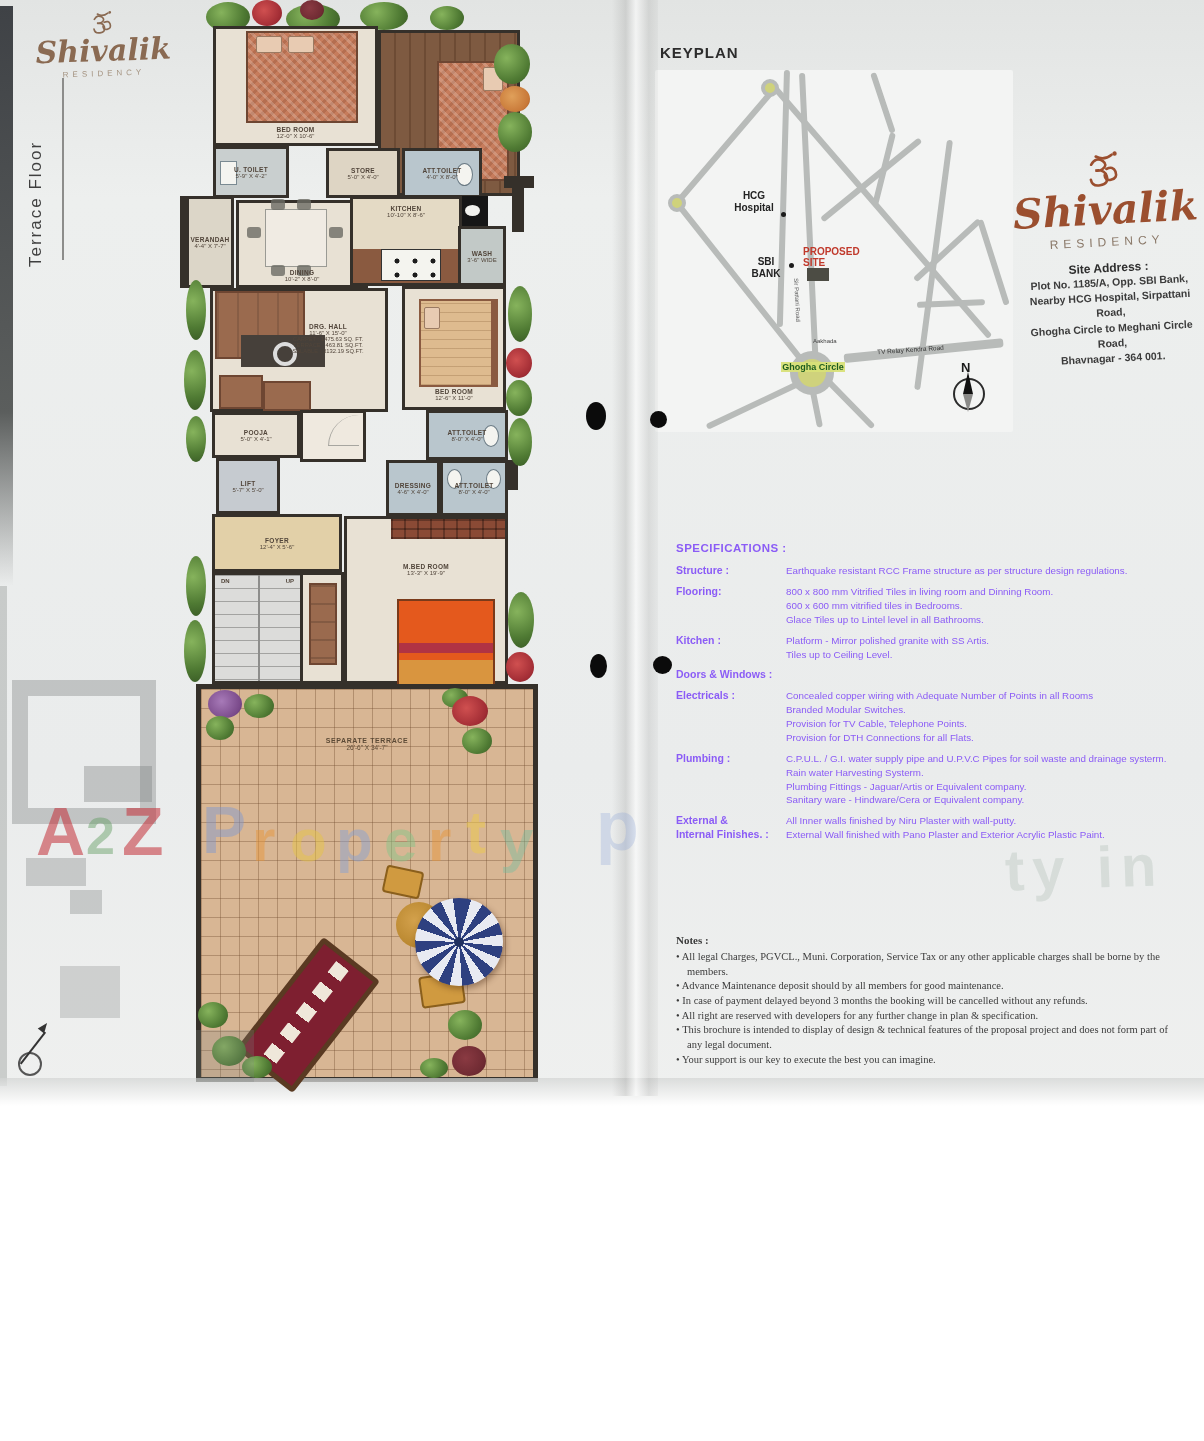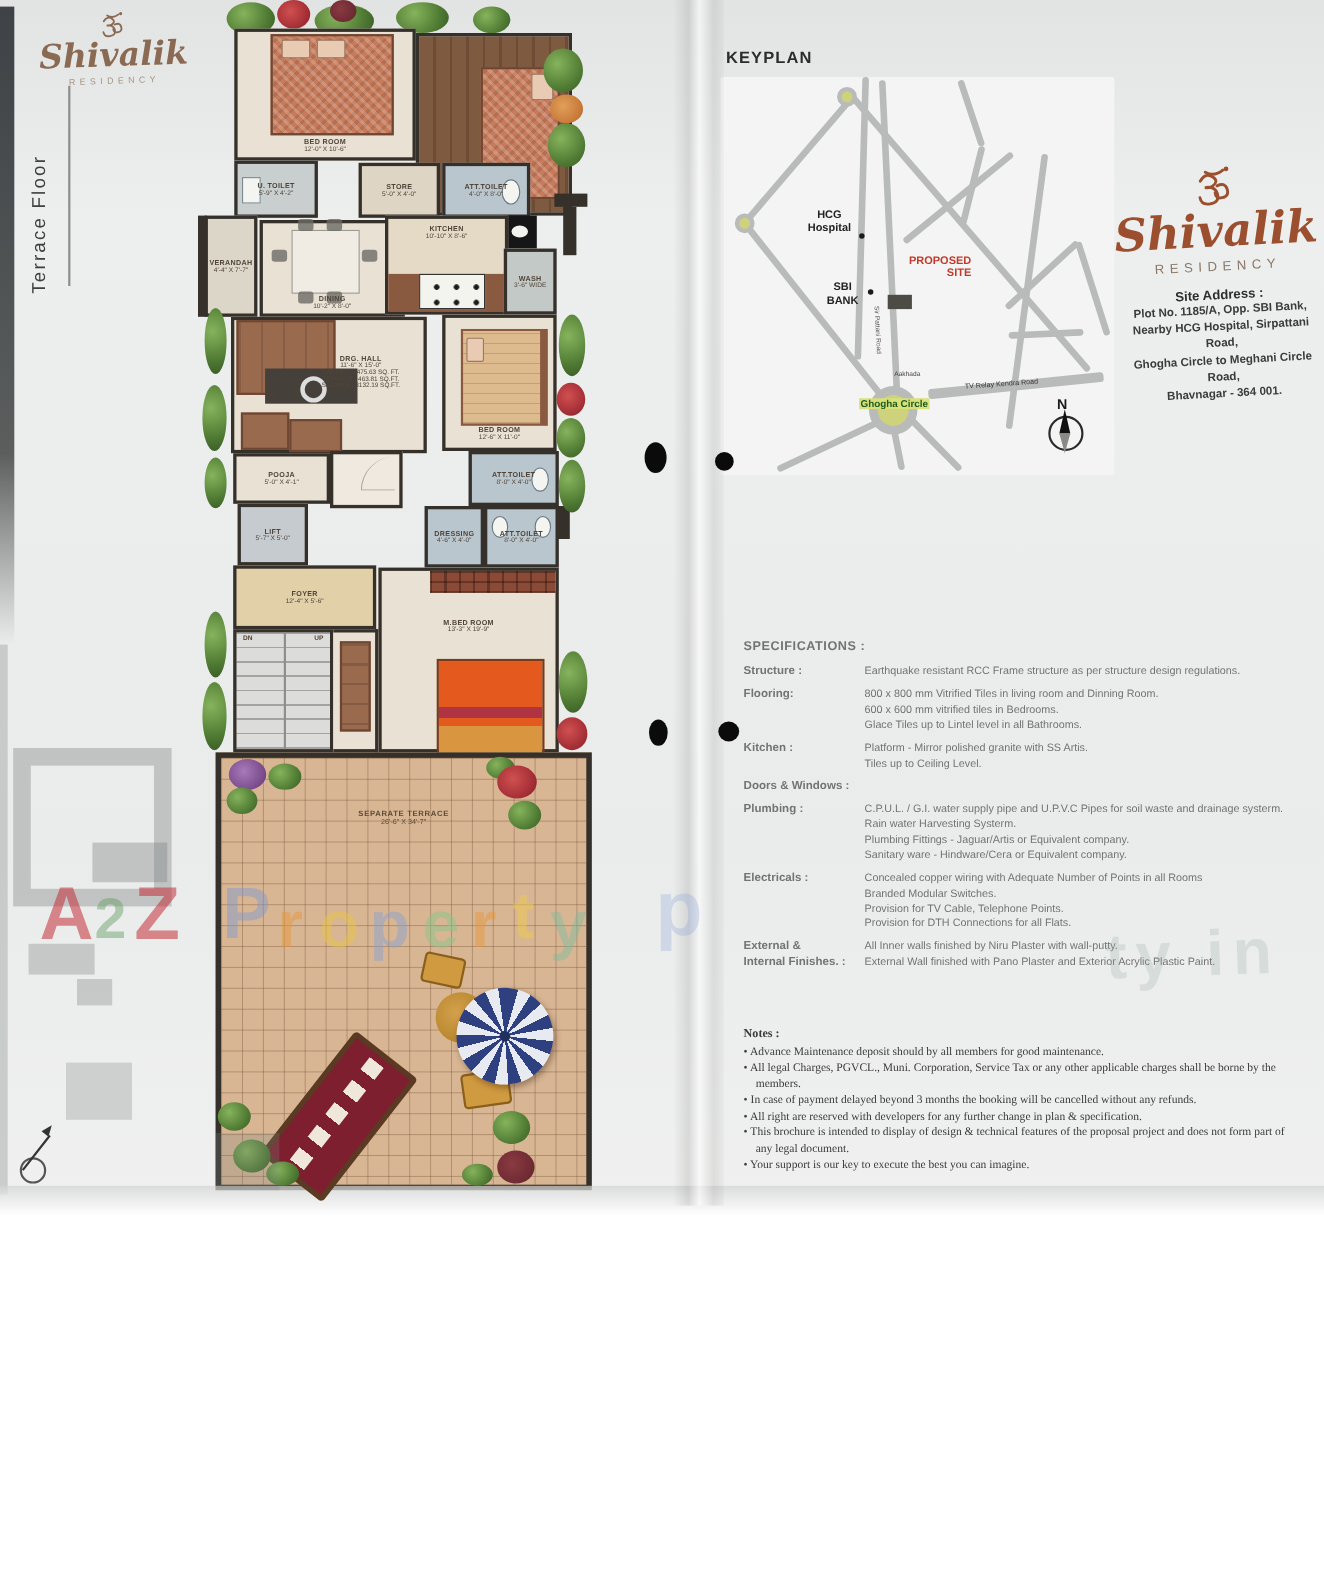--- a/index.html
+++ b/index.html
@@ -144,38 +144,38 @@
   .rd16{left:262px;top:232px;width:68px;transform:rotate(-2.5deg);}
   .map-node{position:absolute;width:10px;height:10px;border:4px solid #b8bbb9;background:#cfd27c;border-radius:50%;}
   .ghogha-o{position:absolute;left:135px;top:281px;width:44px;height:44px;border-radius:50%;background:#b8bbb9;}
   .ghogha-i{position:absolute;left:8px;top:8px;width:28px;height:28px;border-radius:50%;background:#cfd27c;}
   .ghogha-lbl{position:absolute;left:118px;top:292px;width:80px;text-align:center;
       font-size:9px;font-weight:bold;color:#1d5c1f;line-height:1.15;}
   .ghogha-lbl span{background:rgba(216,224,120,.95);padding:0 1px;}
   .m-dot{position:absolute;width:5px;height:5px;background:#1b1b1b;border-radius:50%;}
   .m-hcg{position:absolute;left:68px;top:120px;width:62px;text-align:center;font-size:10px;font-weight:bold;color:#222;line-height:1.15;}
   .m-sbi{position:absolute;left:90px;top:186px;width:42px;text-align:center;font-size:10px;font-weight:bold;color:#222;line-height:1.15;}
-  .m-prop{position:absolute;left:148px;top:162px;width:80px;text-align:right;font-size:10px;font-weight:bold;color:#c0392b;line-height:1.1;}
+  .m-prop{position:absolute;left:148px;top:176px;width:80px;text-align:left;font-size:10px;font-weight:bold;color:#c0392b;line-height:1.1;}
   .m-site{position:absolute;left:152px;top:198px;width:22px;height:13px;background:#4c4c44;}
   .m-sirp{position:absolute;left:144px;top:208px;font-size:6px;color:#555;transform:rotate(87deg);transform-origin:0 0;}
   .m-aak{position:absolute;left:158px;top:268px;font-size:6px;color:#444;}
   .m-tvr{position:absolute;left:222px;top:276px;font-size:6.5px;color:#333;transform:rotate(-4deg);}
   .m-n{position:absolute;left:306px;top:290px;font-size:13px;font-weight:bold;color:#1b1b1b;}
   .m-ring{position:absolute;left:298px;top:308px;width:28px;height:28px;border:2px solid #2b2b2b;border-radius:50%;}
   .ndl-n{position:absolute;left:308px;top:302px;width:0;height:0;border-left:5px solid transparent;border-right:5px solid transparent;border-bottom:22px solid #111;}
   .ndl-s{position:absolute;left:308px;top:324px;width:0;height:0;border-left:5px solid transparent;border-right:5px solid transparent;border-top:18px solid #8a8a88;}
   
   .brand-r{left:1014px;top:150px;width:188px;text-align:center;transform:rotate(-3deg);color:#9b4f2f;}
   .brand-r .om{width:46px;height:40px;margin:0 auto;}
   .brand-name-r{font-family:"DejaVu Serif",serif;font-style:italic;font-weight:bold;font-size:41px;line-height:1;color:#9b4f2f;}
   .brand-res-r{font-size:12px;letter-spacing:5px;color:#8a7868;margin-top:4px;}
   .addr-title{font-size:12px;font-weight:bold;color:#2e2e2e;margin-top:12px;}
   .addr-line{font-size:10.5px;font-weight:bold;color:#3b3b3b;line-height:1.45;}
   
-  .specs{left:676px;top:542px;width:522px;color:#737373;margin-top:40px;}
+  .specs{left:676px;top:542px;width:522px;color:#8b5cf6;}
   .specs-title{font-size:11.5px;font-weight:bold;letter-spacing:.5px;margin-bottom:10px;}
   .spec-row{display:flex;margin-bottom:7px;}
   .spec-label{width:110px;flex:none;font-size:10.5px;font-weight:bold;line-height:1.3;}
   .spec-lines{flex:1;font-size:9.8px;line-height:1.42;}
   
   .notes{left:676px;top:934px;width:505px;color:#3b3b3b;font-family:Liberation Serif, serif;}
   .notes-title{font-size:11px;font-weight:bold;margin-bottom:4px;}
   .note{font-size:10.5px;line-height:1.4;padding-left:11px;text-indent:-11px;}
   .note::before{content:"• ";}
   
@@ -519,54 +519,54 @@
       <div class="spec-label">Kitchen :</div>
       <div class="spec-lines">
           <div>Platform - Mirror polished granite with SS Artis.</div>
           <div>Tiles up to Ceiling Level.</div>
         </div>
     </div>
     <div class="spec-row">
       <div class="spec-label">Doors &amp; Windows :</div>
     </div>
     <div class="spec-row">
+      <div class="spec-label">Electricals :</div>
+      <div class="spec-lines">
+          <div>Concealed copper wiring with Adequate Number of Points in all Rooms</div>
+          <div>Branded Modular Switches.</div>
+          <div>Provision for TV Cable, Telephone Points.</div>
+          <div>Provision for DTH Connections for all Flats.</div>
+        </div>
+    </div>
+    <div class="spec-row">
       <div class="spec-label">Plumbing :</div>
       <div class="spec-lines">
           <div>C.P.U.L. / G.I. water supply pipe and U.P.V.C Pipes for soil waste and drainage systerm.</div>
           <div>Rain water Harvesting Systerm.</div>
           <div>Plumbing Fittings - Jaguar/Artis or Equivalent company.</div>
           <div>Sanitary ware - Hindware/Cera or Equivalent company.</div>
-        </div>
-    </div>
-    <div class="spec-row">
-      <div class="spec-label">Electricals :</div>
-      <div class="spec-lines">
-          <div>Concealed copper wiring with Adequate Number of Points in all Rooms</div>
-          <div>Branded Modular Switches.</div>
-          <div>Provision for TV Cable, Telephone Points.</div>
-          <div>Provision for DTH Connections for all Flats.</div>
         </div>
     </div>
     <div class="spec-row">
       <div class="spec-label">
         <div>External &amp;</div>
         <div>Internal Finishes. :</div>
       </div>
       <div class="spec-lines">
           <div>All Inner walls finished by Niru Plaster with wall-putty.</div>
           <div>External Wall finished with Pano Plaster and Exterior  Acrylic Plastic Paint.</div>
         </div>
     </div>
   </div>
 
   <div class="abs notes">
     <div class="notes-title">Notes :</div>
     <div>
+        <div class="note">All legal Charges, PGVCL., Muni. Corporation, Service Tax or any other applicable charges shall be borne by the members.</div>
         <div class="note">Advance Maintenance deposit should by all members for good maintenance.</div>
-        <div class="note">All legal Charges, PGVCL., Muni. Corporation, Service Tax or any other applicable charges shall be borne by the members.</div>
         <div class="note">In case of payment delayed beyond 3 months the booking will be cancelled without any refunds.</div>
         <div class="note">All right are reserved with developers for any further change in plan &amp; specification.</div>
         <div class="note">This brochure is intended to display of design &amp; technical features of the proposal project and does not form part of any legal document.</div>
         <div class="note">Your support is our key to execute the best you can imagine.</div>
       </div>
   </div>
 
   <div class="abs sheet-fade"></div>
   <div class="abs fold"></div>
 

